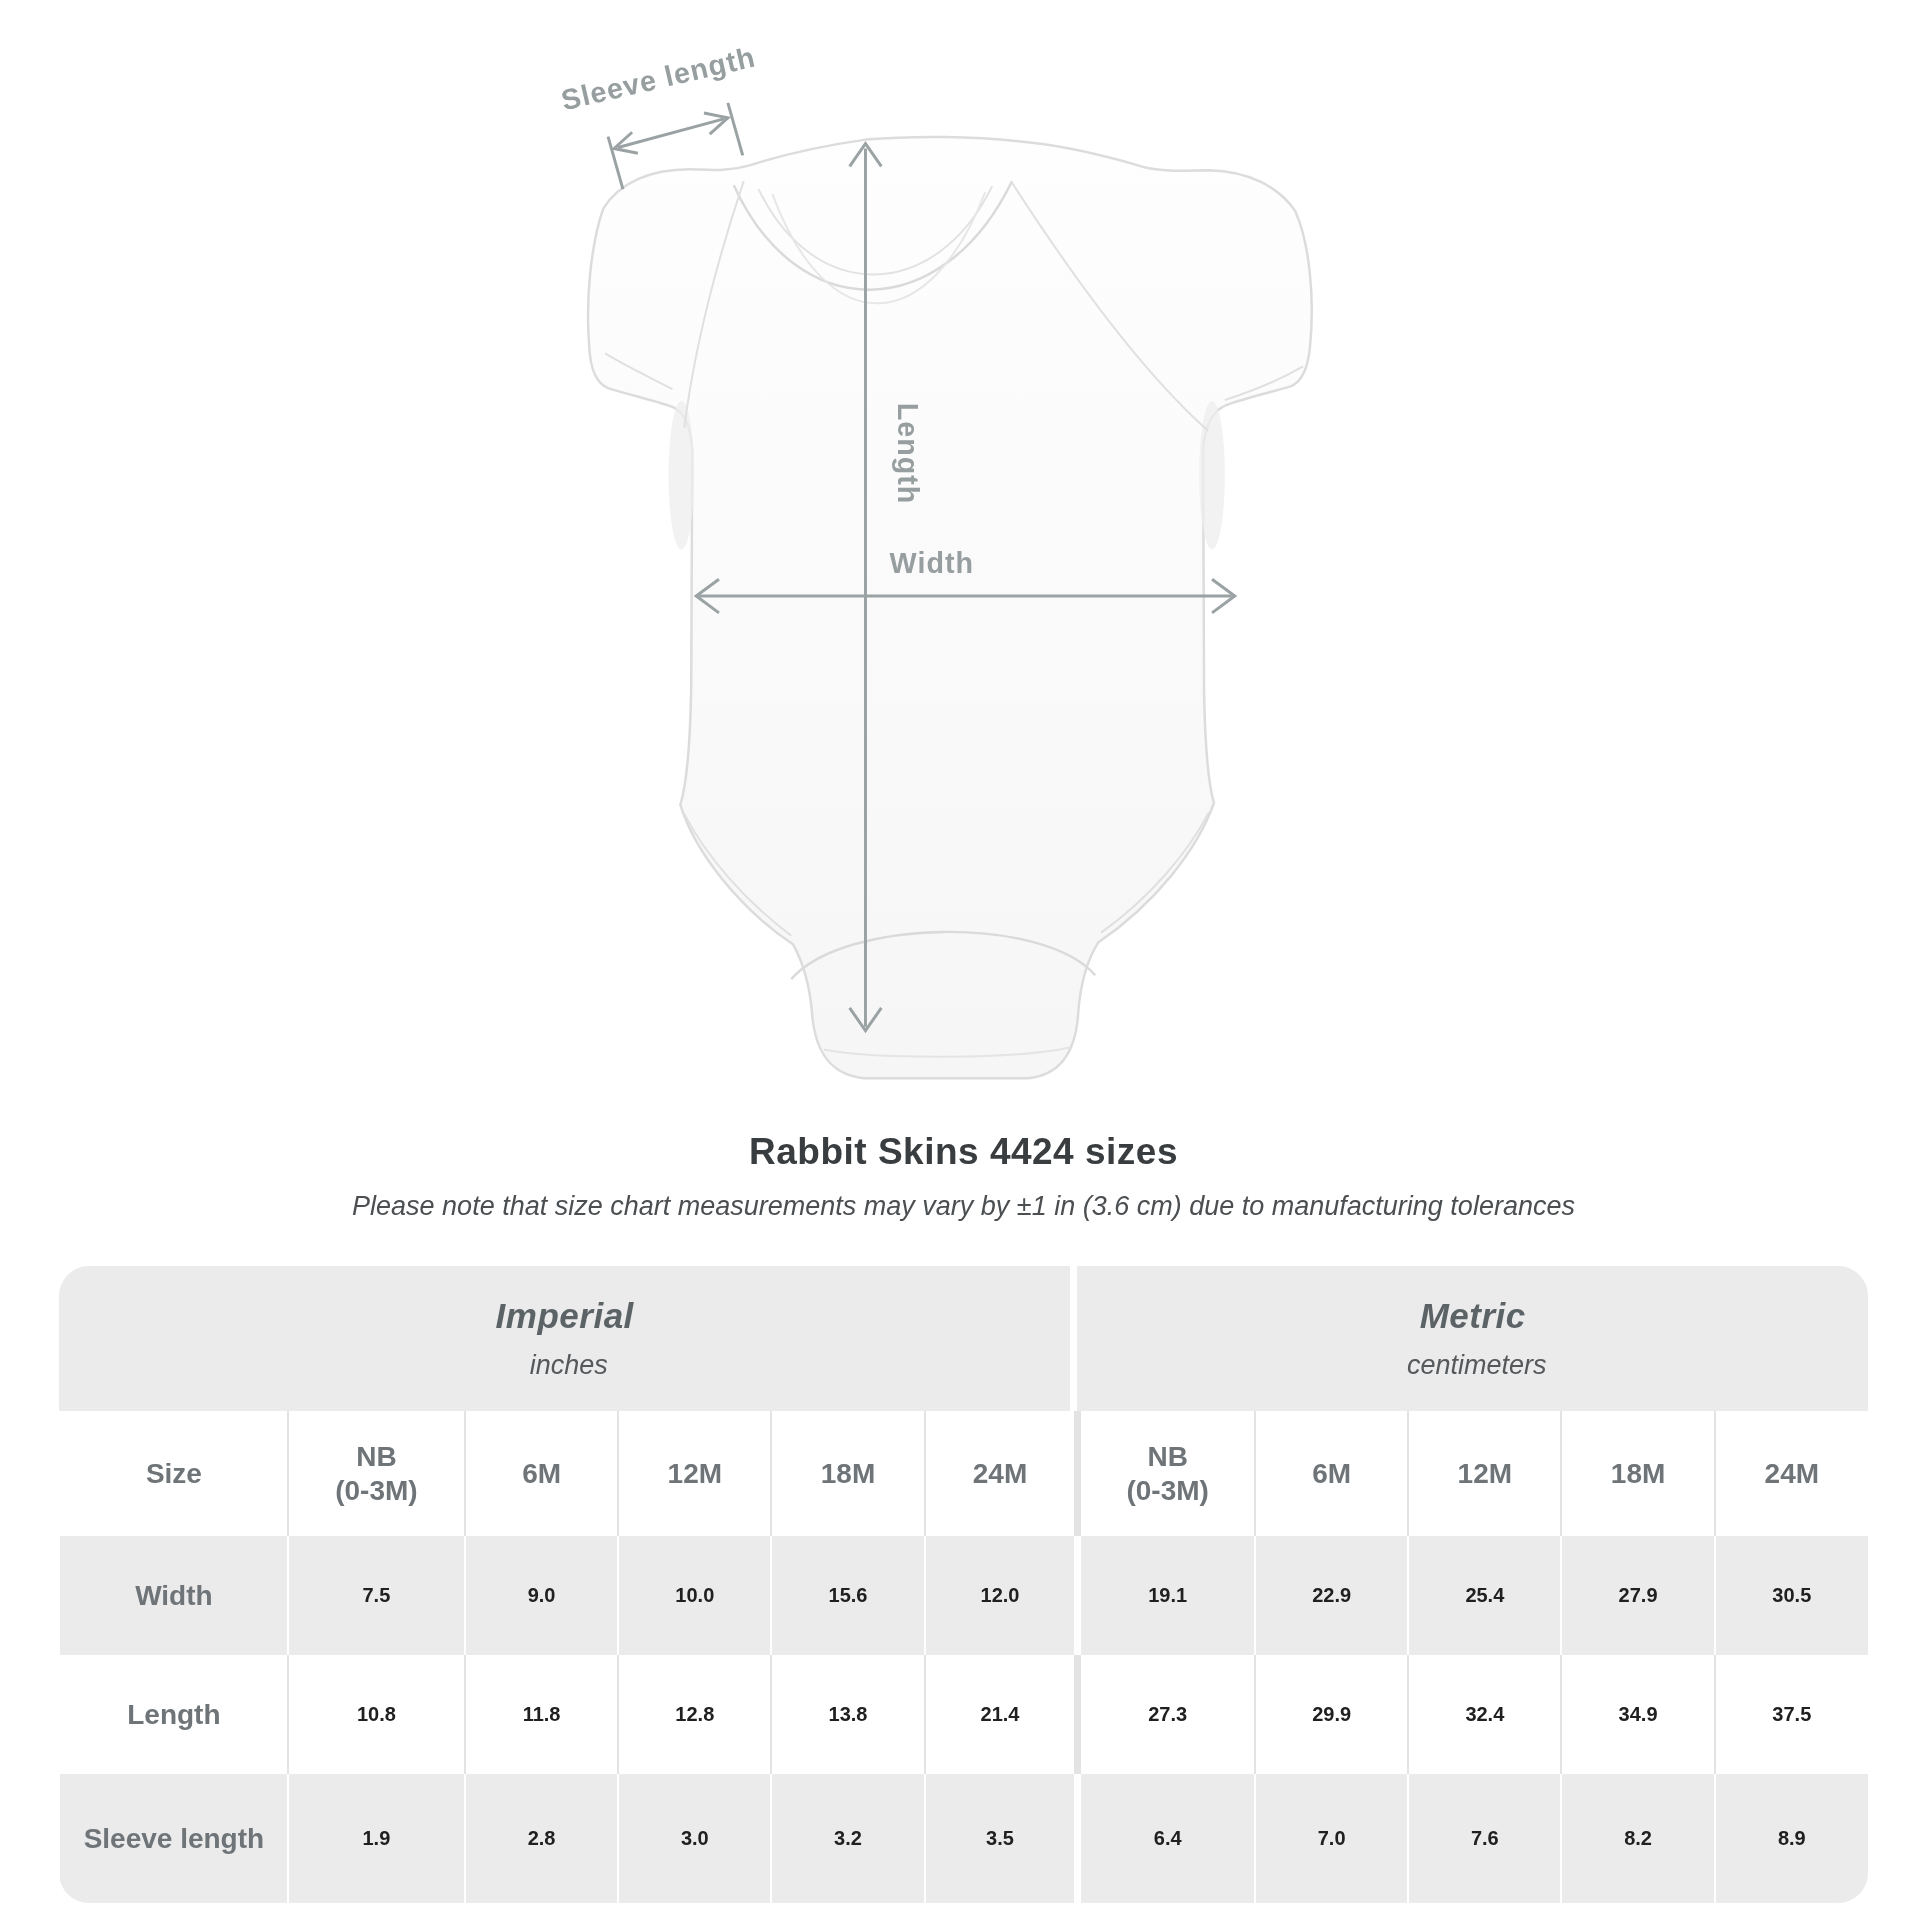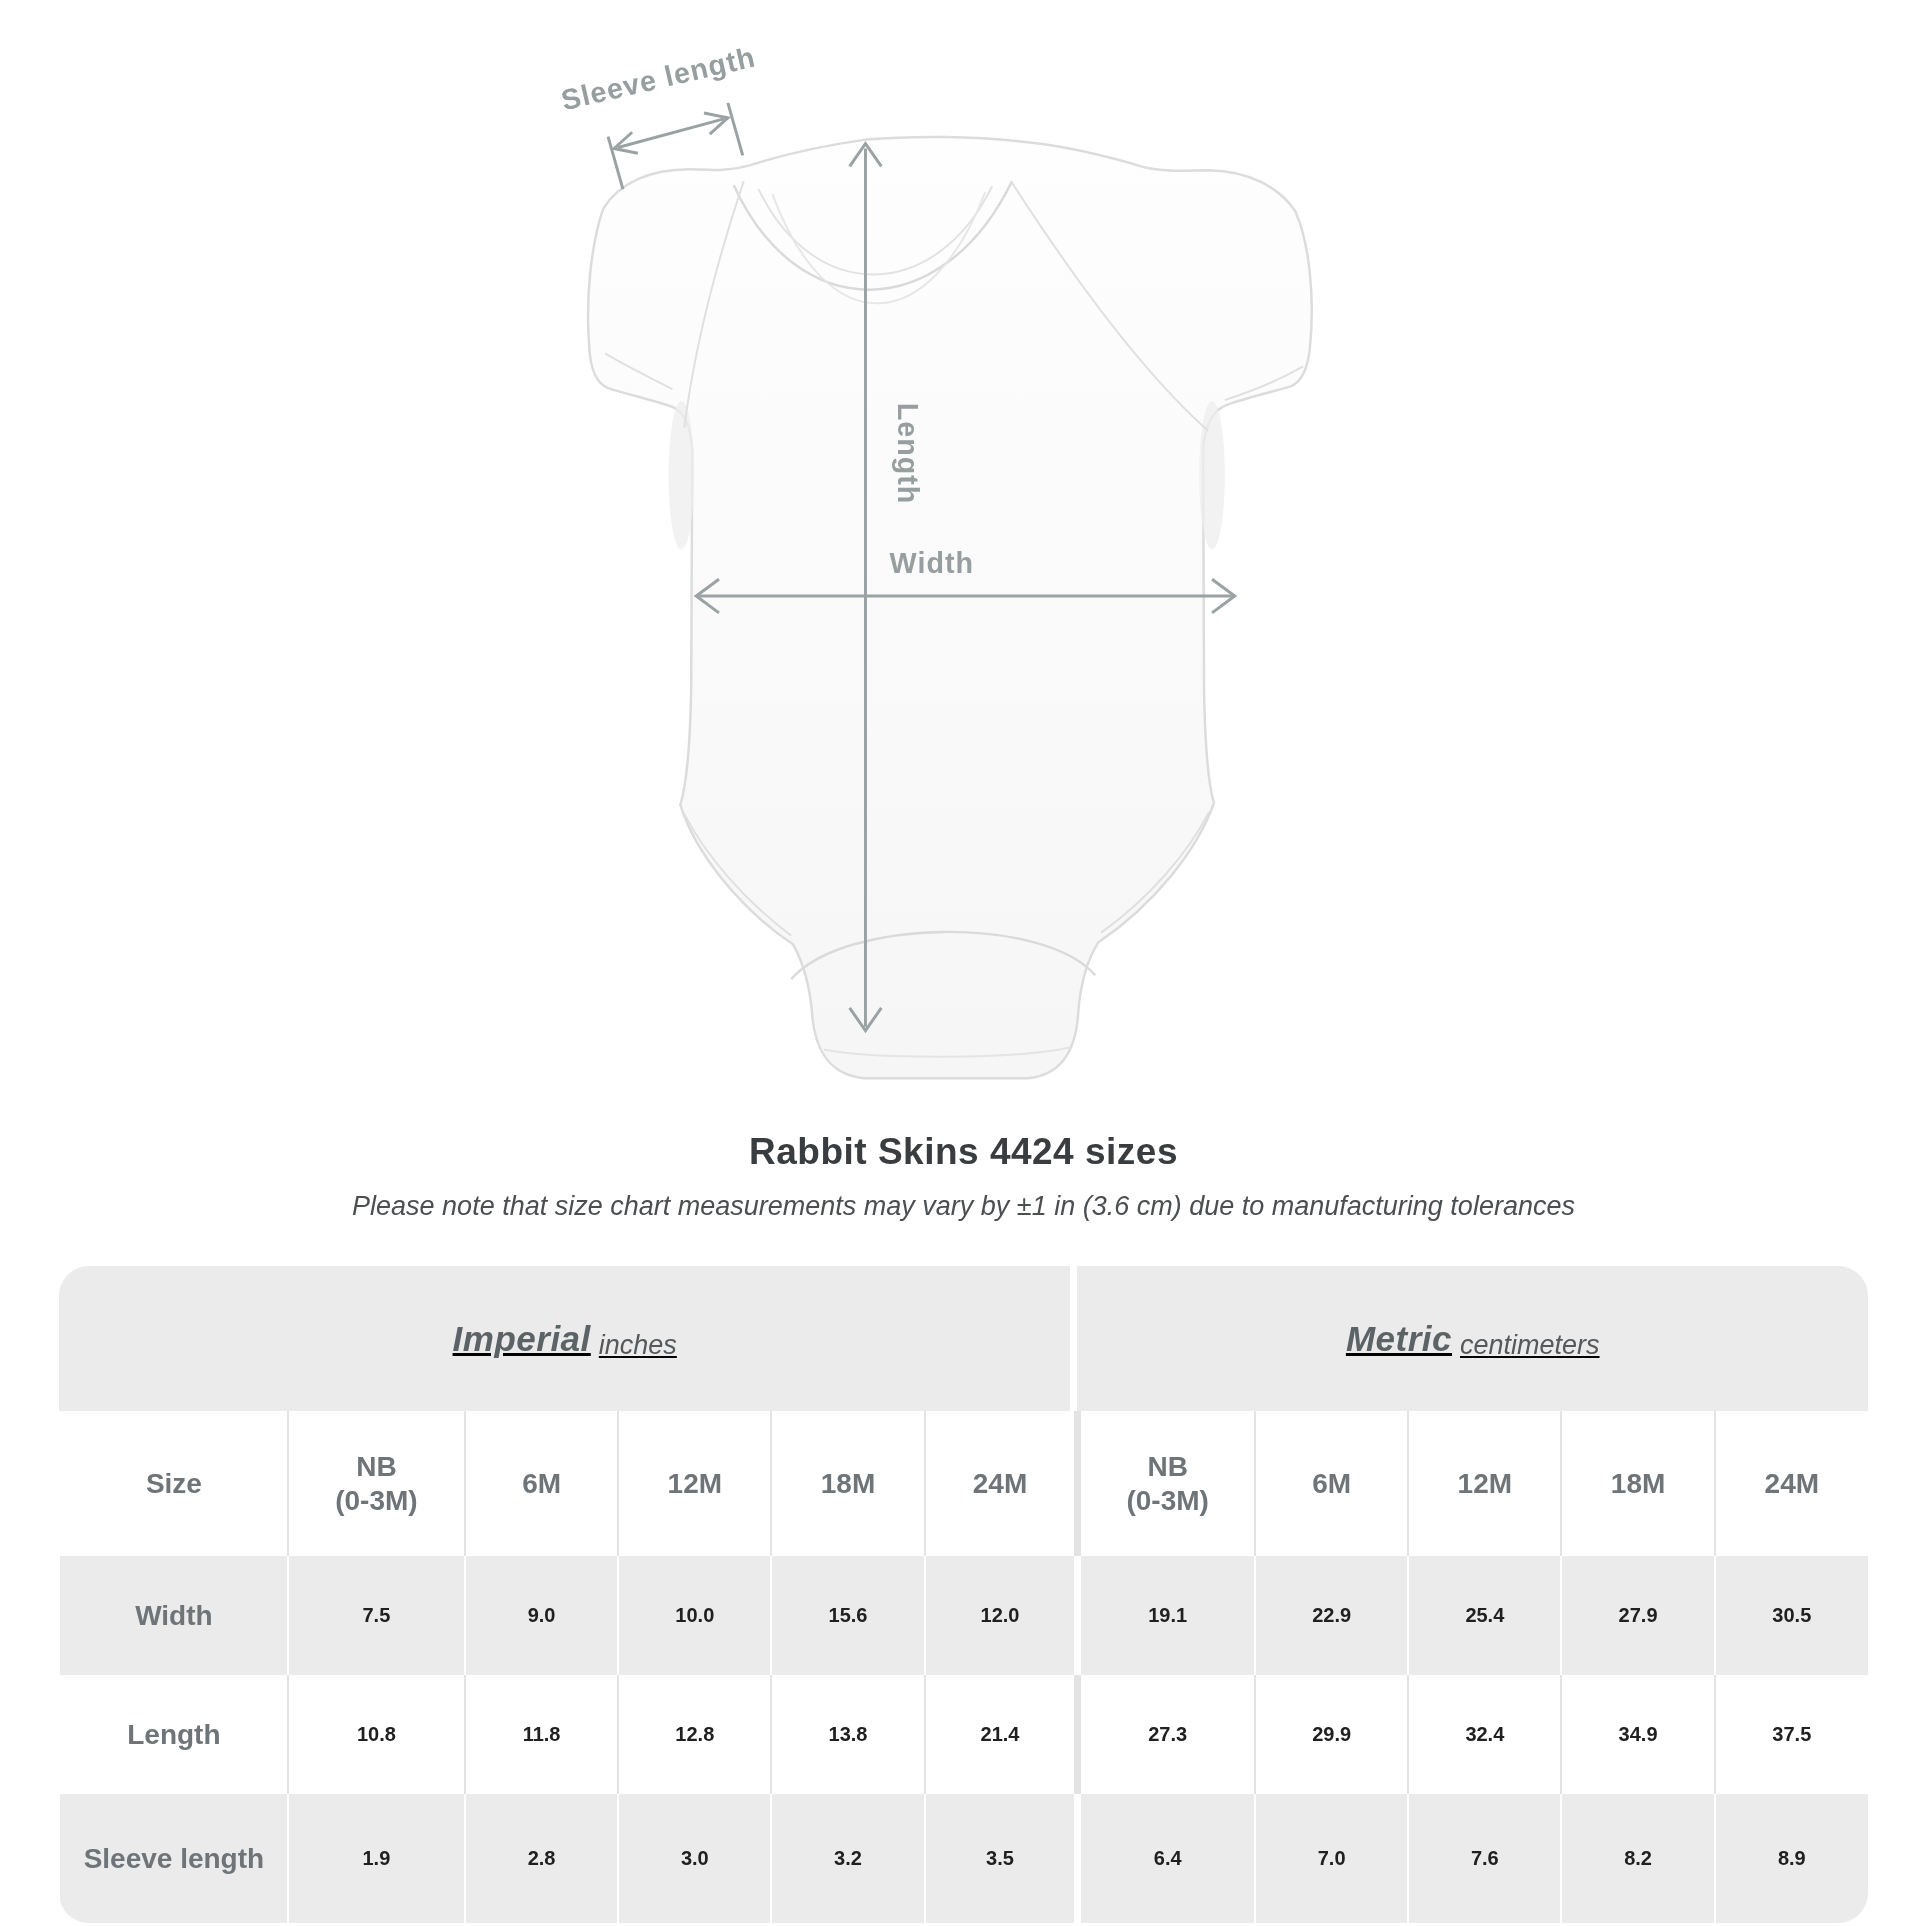--- a/index.html
+++ b/index.html
@@ -21,40 +21,40 @@
   h1.page-title { font-size:37px; color:#3a3d3f; font-weight:bold; letter-spacing:0.5px; }
   p.subtitle { font-size:27px; color:#4c4f51; font-style:italic; margin-top:18px; }
 
   .table-wrap {
     margin:44px 59px 0 59px;
     border-radius:30px;
     overflow:hidden;
   }
   .unit-band { display:flex; height:145px; }
   .unit-band .band-cell {
-    background:#ebebeb; display:flex; flex-direction:row;
-    align-items:center; justify-content:center;text-decoration:underline;
+    background:#ebebeb; display:flex; flex-direction:column;
+    align-items:center; justify-content:center;
   }
   .band-left { width:56.3%; border-right:7px solid #ffffff; }
   .band-right { flex:1; }
   .band-title { font-size:35px; font-weight:bold; font-style:italic; color:#5c6366; letter-spacing:0.5px; }
   .band-unit { font-size:27px; font-style:italic; color:#55595c; margin-top:14px;margin-left:8px; }
 
   table.size-table { width:100%; border-collapse:collapse; table-layout:fixed; }
   .size-table th, .size-table td {
     text-align:center; vertical-align:middle;
     border-left:2px solid transparent;
   }
   tr.r-white > th, tr.r-white > td { background:#ffffff; }
   tr.r-gray  > th, tr.r-gray  > td { background:#ebebeb; }
   tr.r-white > *:not(:first-child) { border-left-color:#e3e3e3; }
   tr.r-gray  > *:not(:first-child) { border-left-color:#ffffff; }
   .size-table .m-first { border-left-width:7px; }
 
-  tr.hdr-row { height:145px; }
+  tr.hdr-row { height:125px; }
   tr.data-row { height:119px; }
   tr.data-row-last { height:129px; }
   .hdr-cell { font-size:28px; font-weight:bold; color:#6e7477; line-height:1.18; }
   .hdr-cell .sub:empty { display:none; }
   .hdr-cell .sub { display:block; }
   .row-label { font-size:28px; font-weight:bold; color:#6e7477; }
   .val { font-size:20px; font-weight:bold; color:#202020; }
 </style>
 </head>
 <body>

